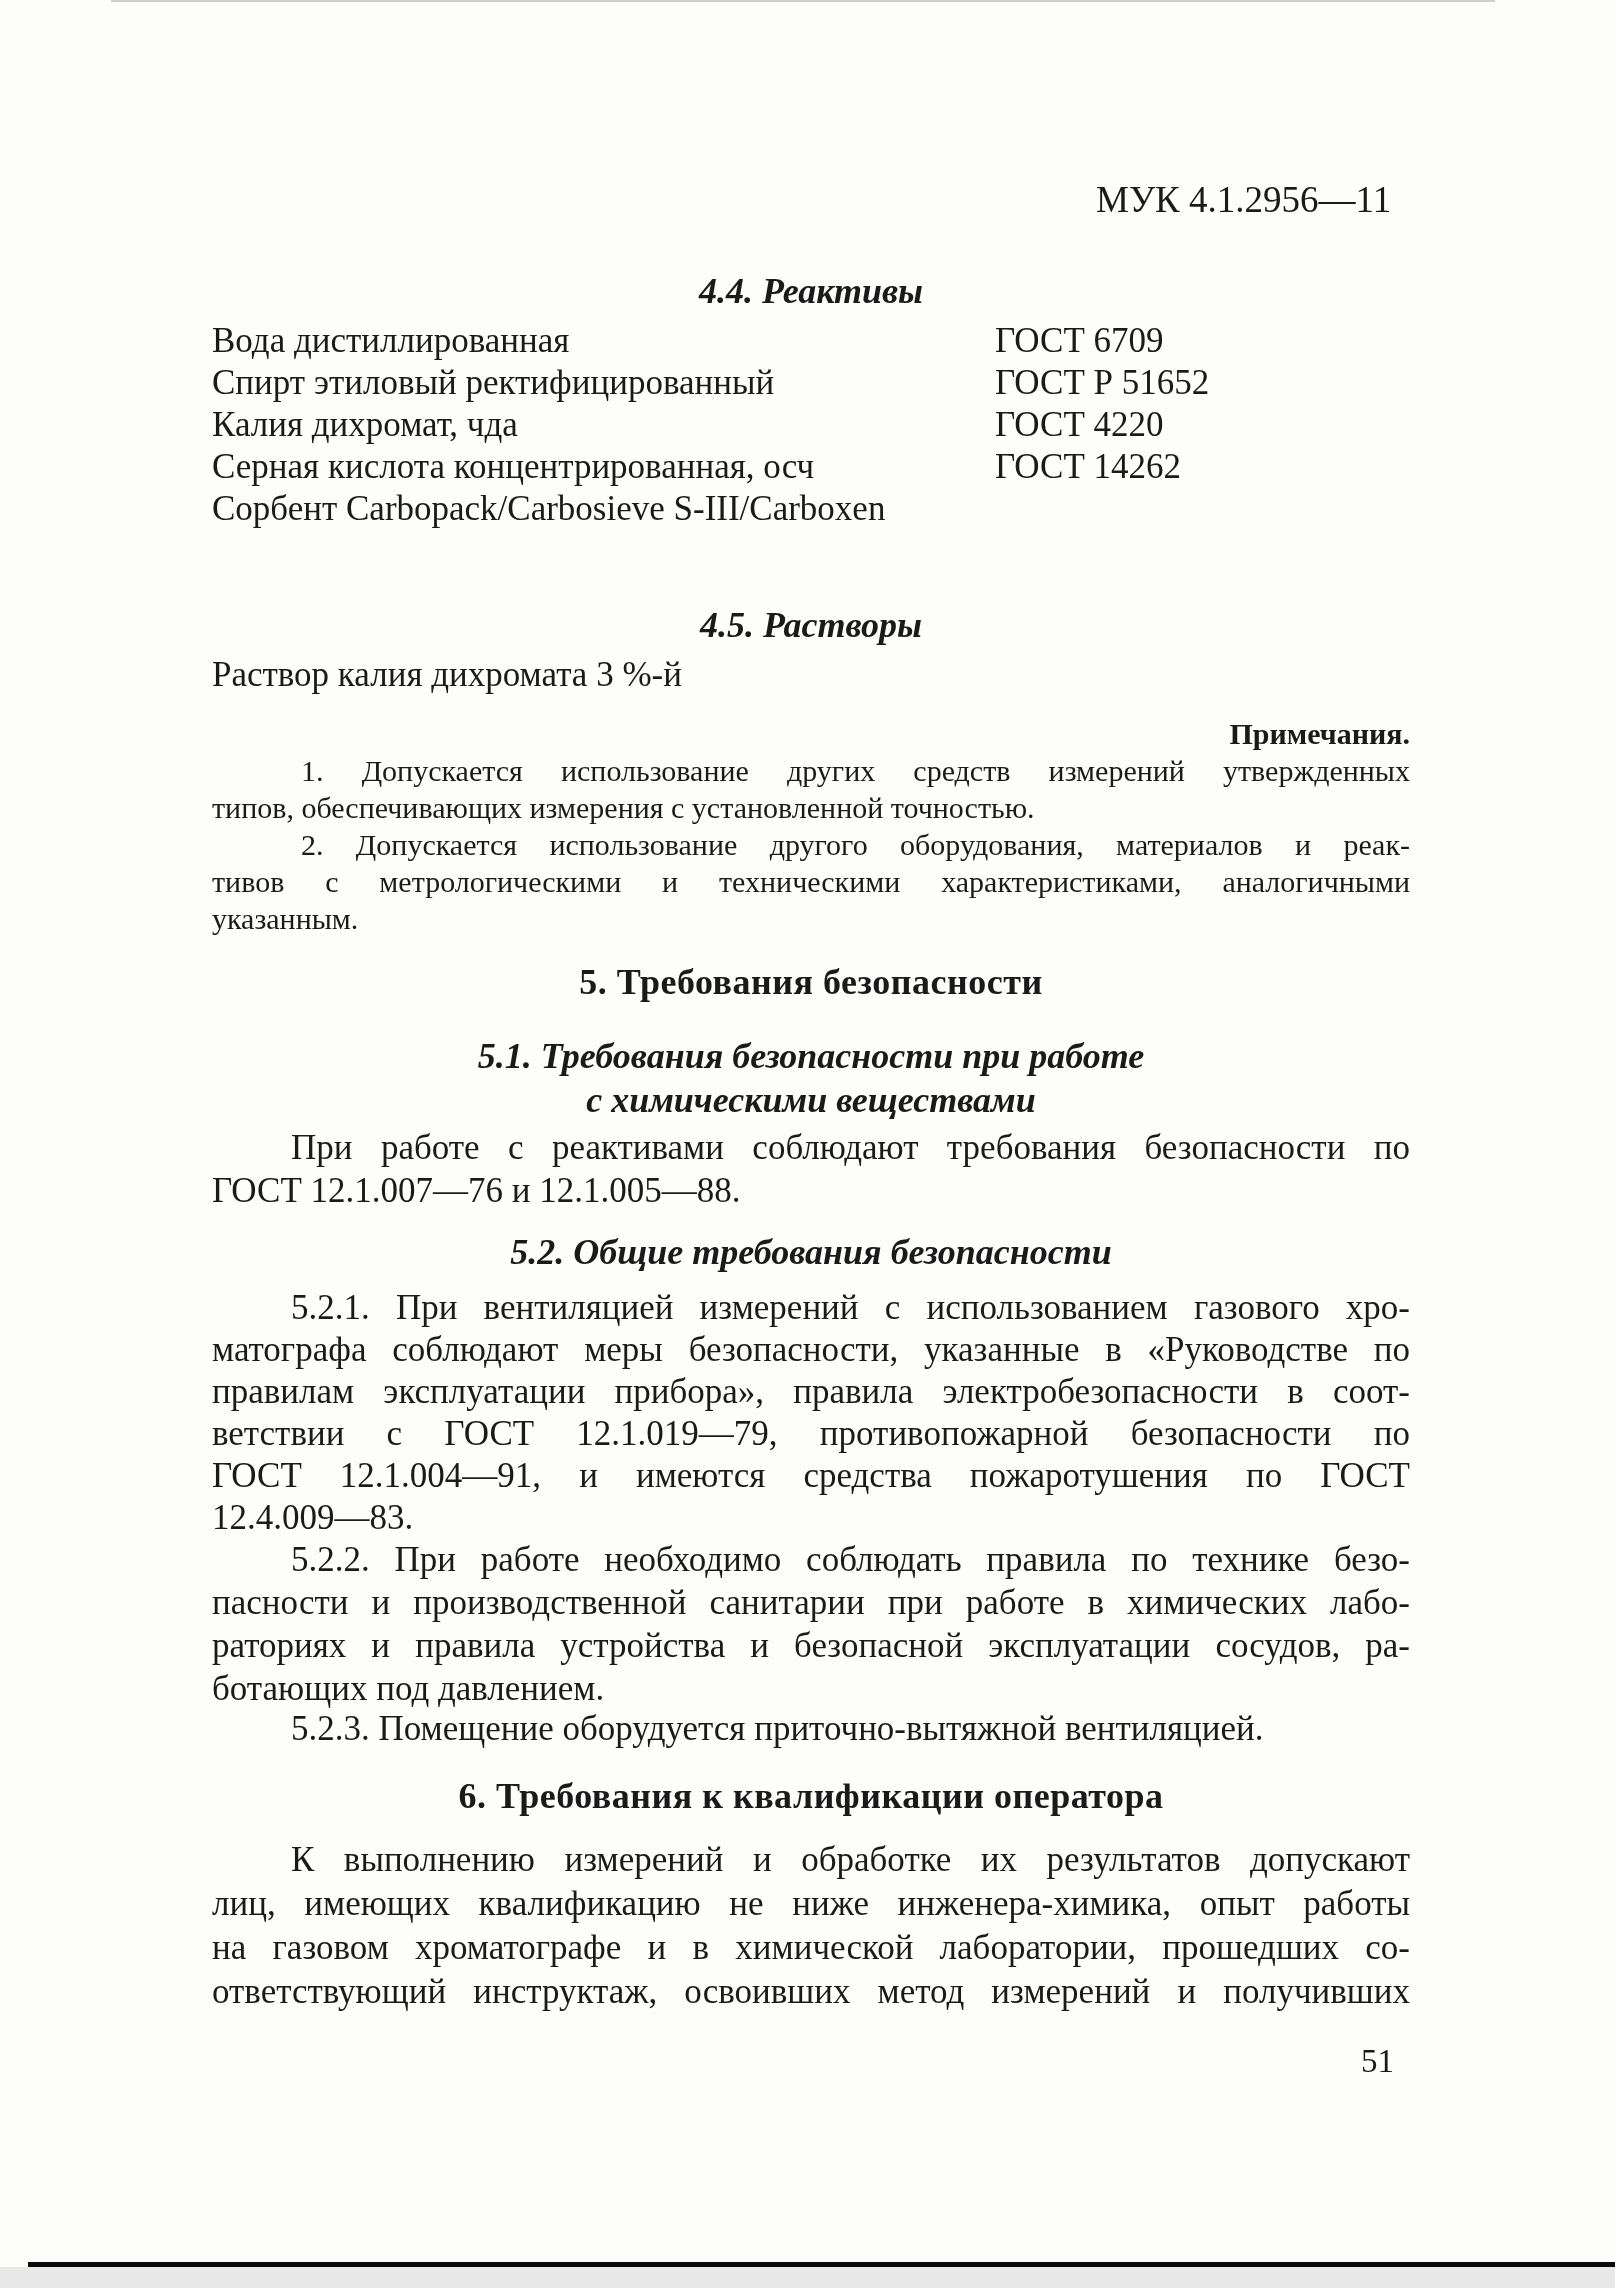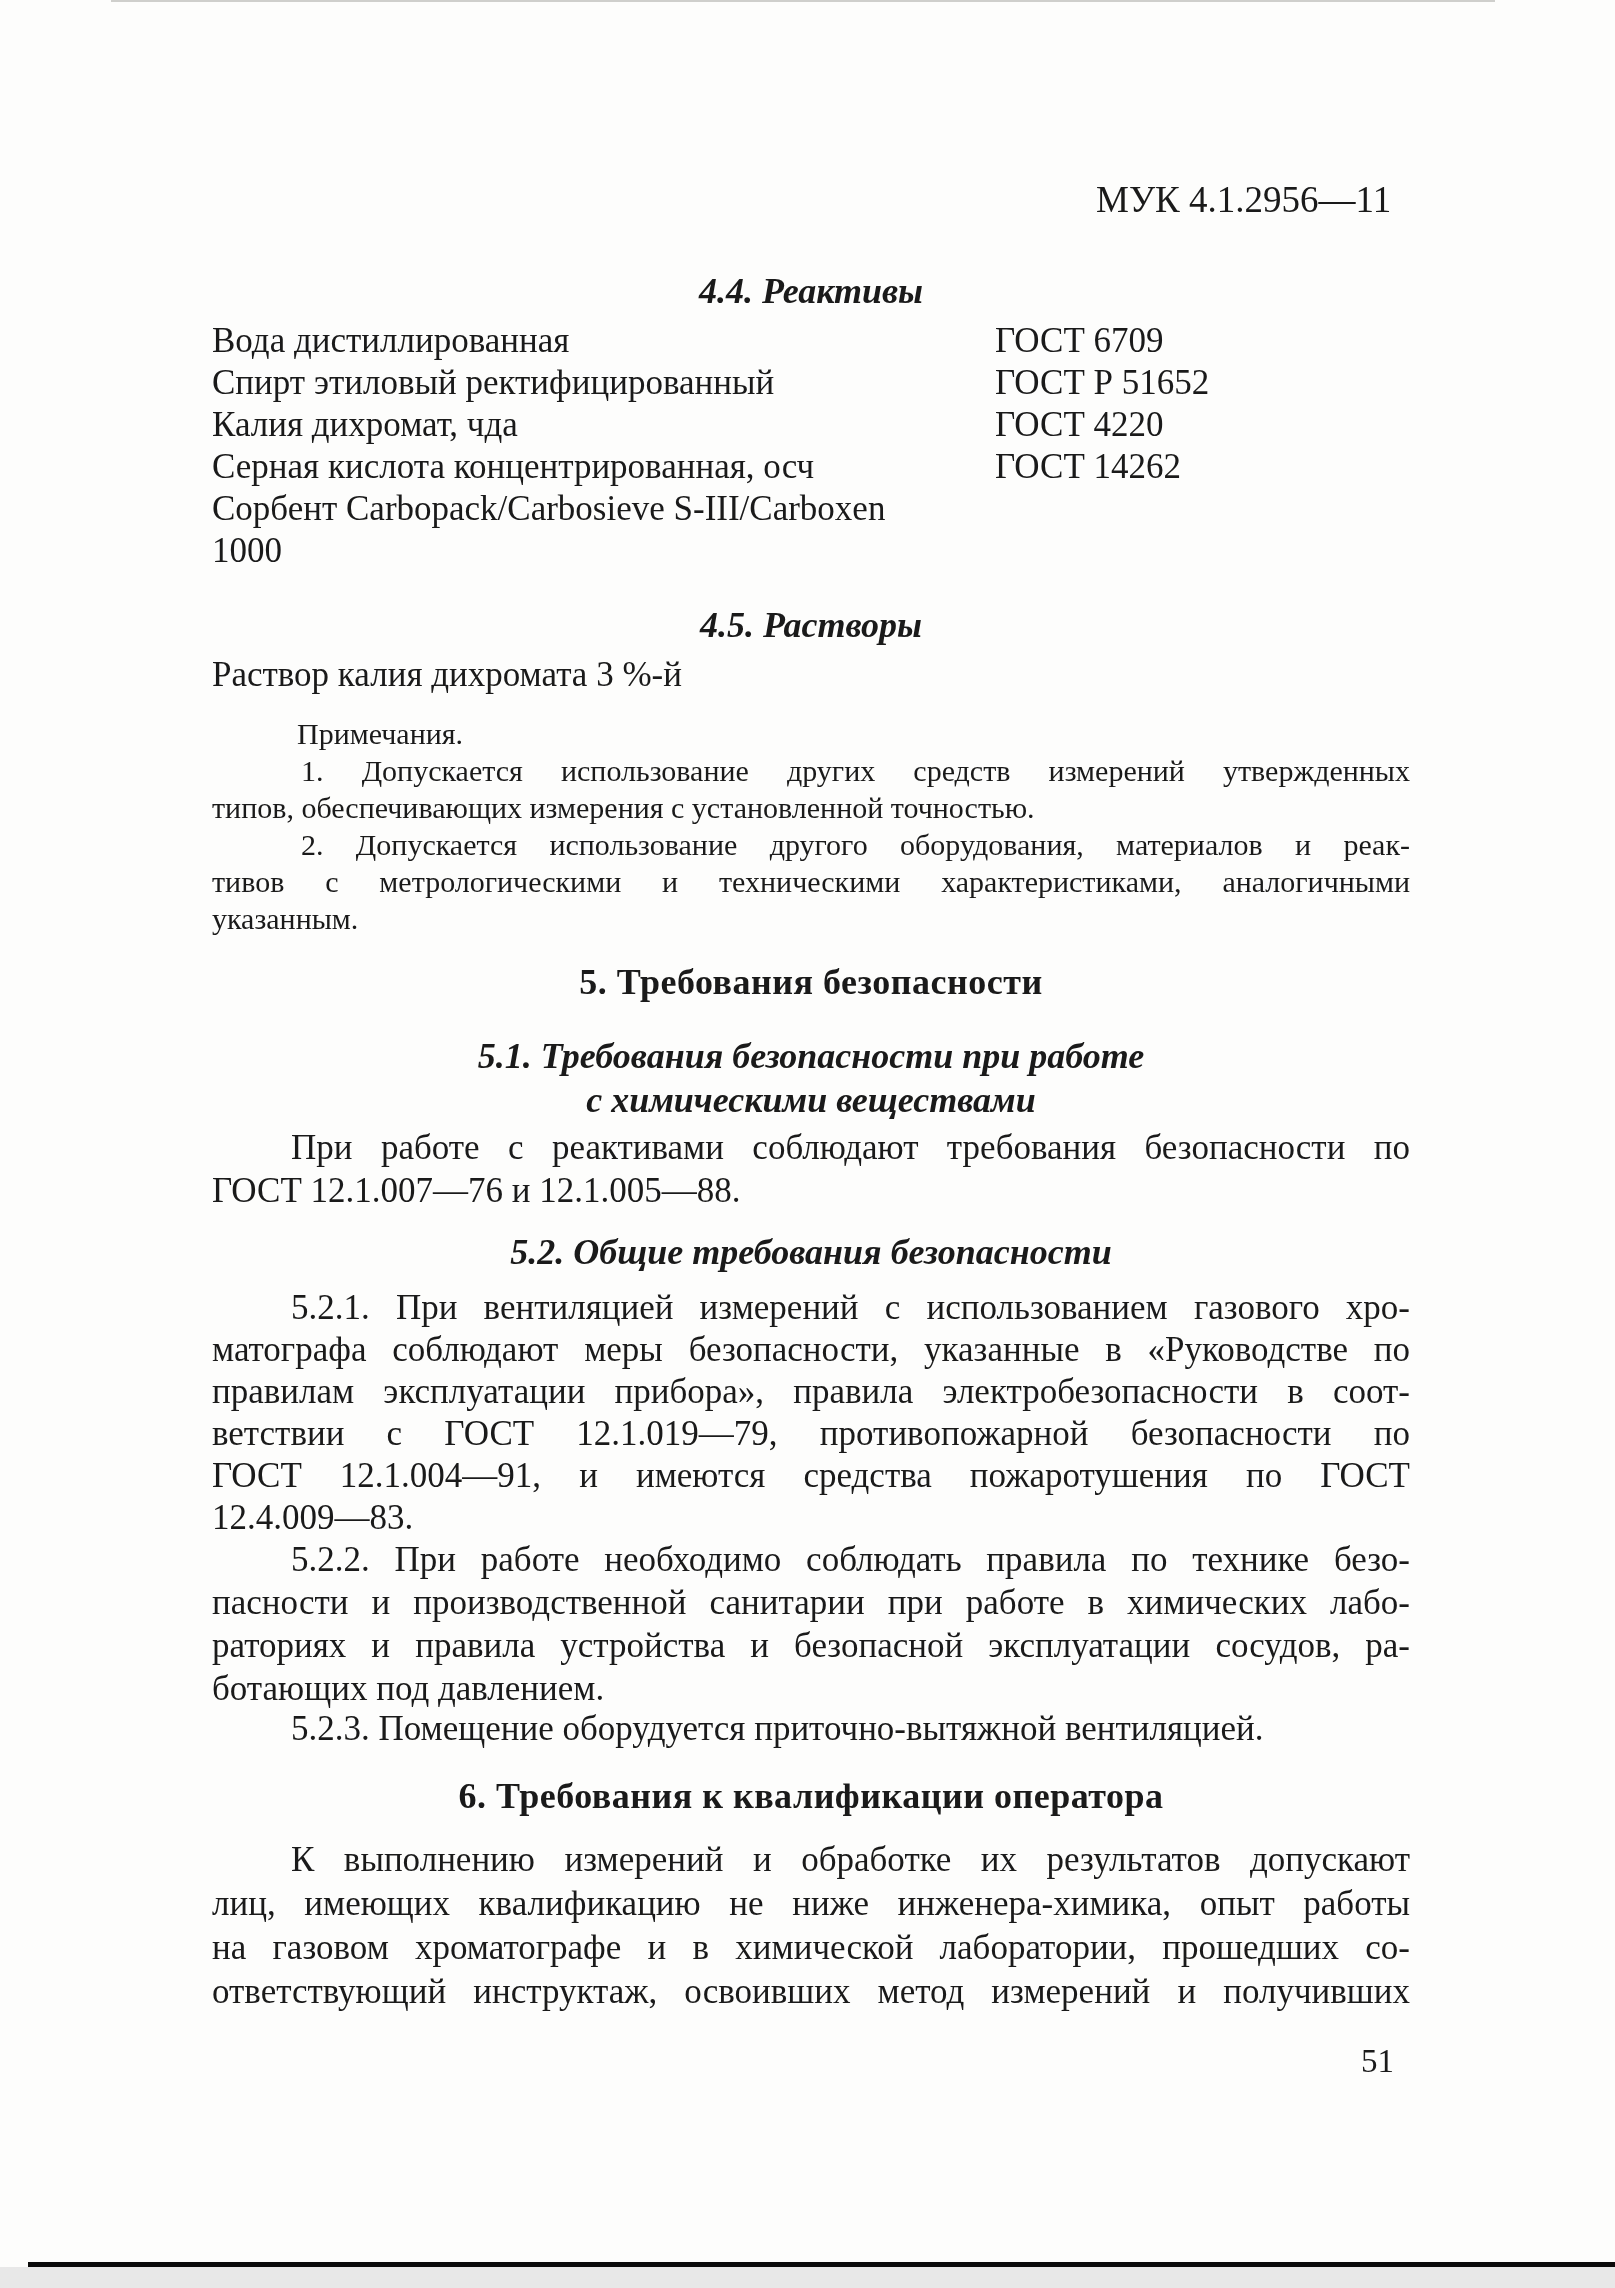--- a/index.html
+++ b/index.html
@@ -39,21 +39,21 @@
 
   
   .reagents{font-size:35px;}
   .rrow{position:relative;height:42px;line-height:42px;white-space:nowrap;}
   .rgost{position:absolute;left:783px;top:0;}
 
   
   .notes{font-size:30px;}
   .notes .jline{line-height:37px;}
   .notes .jline.ind{text-indent:89px;}
-  .notes-title{font-weight:normal;line-height:37px;text-indent:85px;}
+  .notes-title{font-weight:bold;line-height:37px;text-indent:85px;text-align:right;}
 
   .solution-line{font-size:35px;line-height:43px;}
 
   .page-number{left:1361px;top:2043px;font-size:33px;}
 
   
   .scan-edge-bottom{left:28px;right:0;bottom:0;height:5.5px;background:#0a0a0a;}
   .scan-edge-top{left:111px;top:0;width:1384px;height:1.8px;background:#cfcfcc;}
 </style>
 </head>
@@ -79,23 +79,20 @@
     <div class="rrow">
       <span>Калия дихромат, чда</span>
       <span class="rgost">ГОСТ 4220</span>
     </div>
     <div class="rrow">
       <span>Серная кислота концентрированная, осч</span>
       <span class="rgost">ГОСТ 14262</span>
     </div>
     <div class="rrow">
       <span>Сорбент Carbopack/Carbosieve S-III/Carboxen</span>
-    </div>
-    <div class="rrow">
-      <span>1000</span>
     </div>
   </div>
 
   <div class="abs col hc h-sub" style="top:604px">4.5. Растворы</div>
 
   <div class="abs col solution-line" style="top:653px">Раствор калия дихромата 3 %-й</div>
 
   <div class="abs col notes" style="top:715px">
     <div class="notes-title">Примечания.</div>
     <div>

